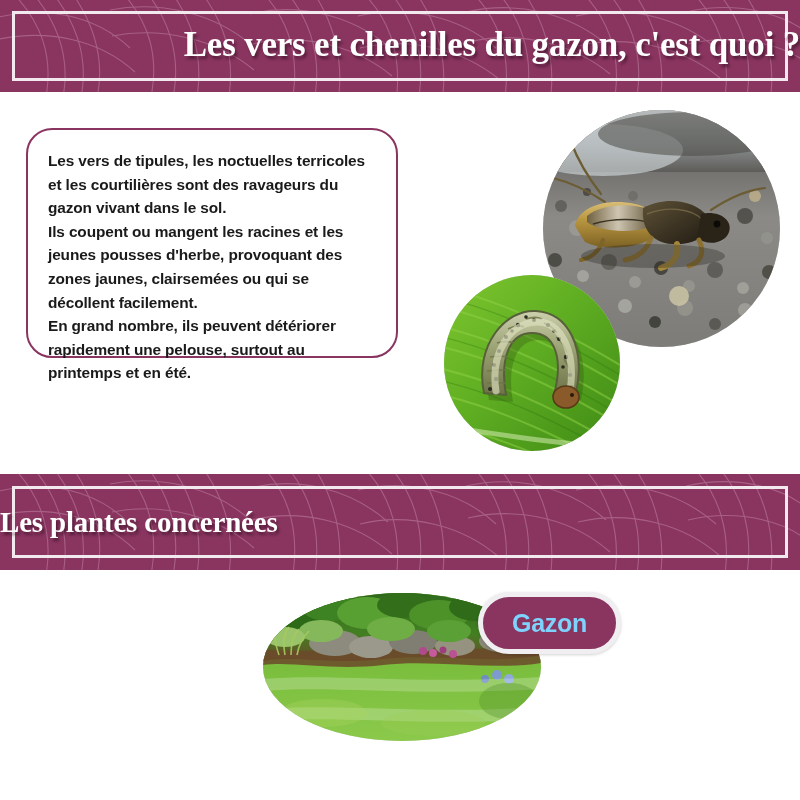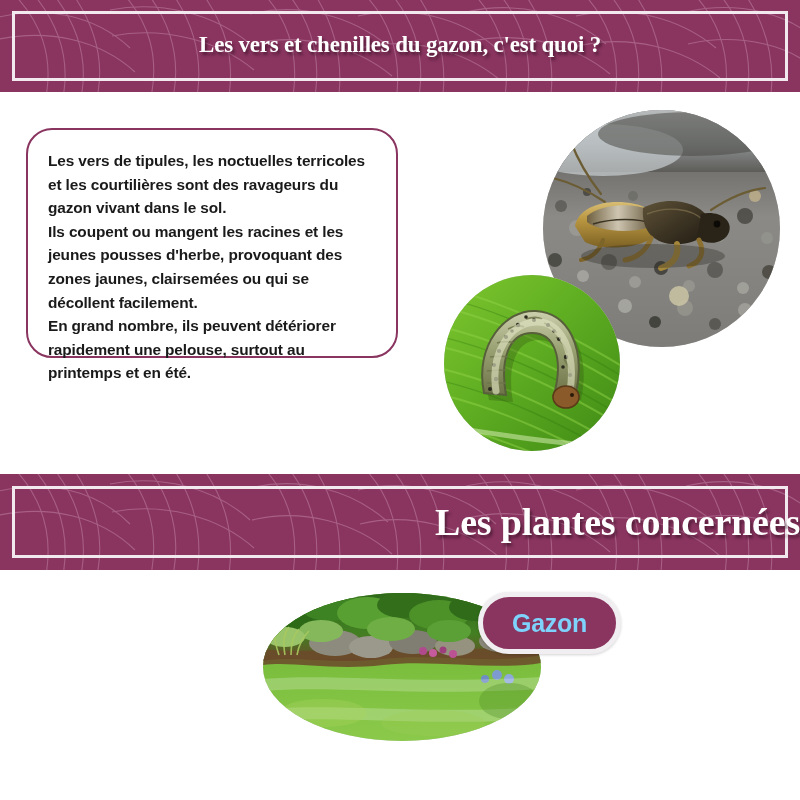--- a/index.html
+++ b/index.html
@@ -61,40 +61,40 @@
     height: 92px;
   }
   #banner-top .banner-frame {
     left: 12px;
     top: 11px;
     right: 12px;
     bottom: 11px;
   }
   #banner-top .banner-title {
     top: 19px;
-    font-size: 23px;
+    font-size: 35px;
     line-height: 52px;
-    text-align: center;
+    text-align: right;
   }
 
   #banner-bottom {
     top: 474px;
     height: 96px;
   }
   #banner-bottom .banner-frame {
     left: 12px;
     top: 12px;
     right: 12px;
     bottom: 12px;
   }
   #banner-bottom .banner-title {
     top: 21px;
-    font-size: 38px;
+    font-size: 29px;
     line-height: 54px;
-    text-align: right;
+    text-align: left;
   }
 
   
   #intro-card {
     position: absolute;
     left: 26px;
     top: 128px;
     width: 372px;
     height: 230px;
     box-sizing: border-box;

